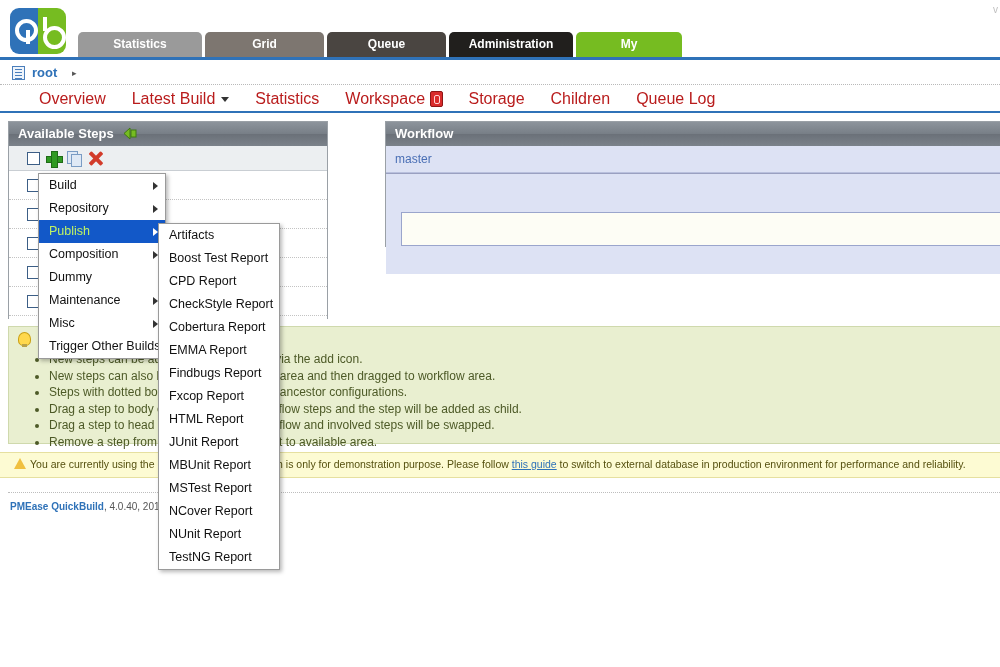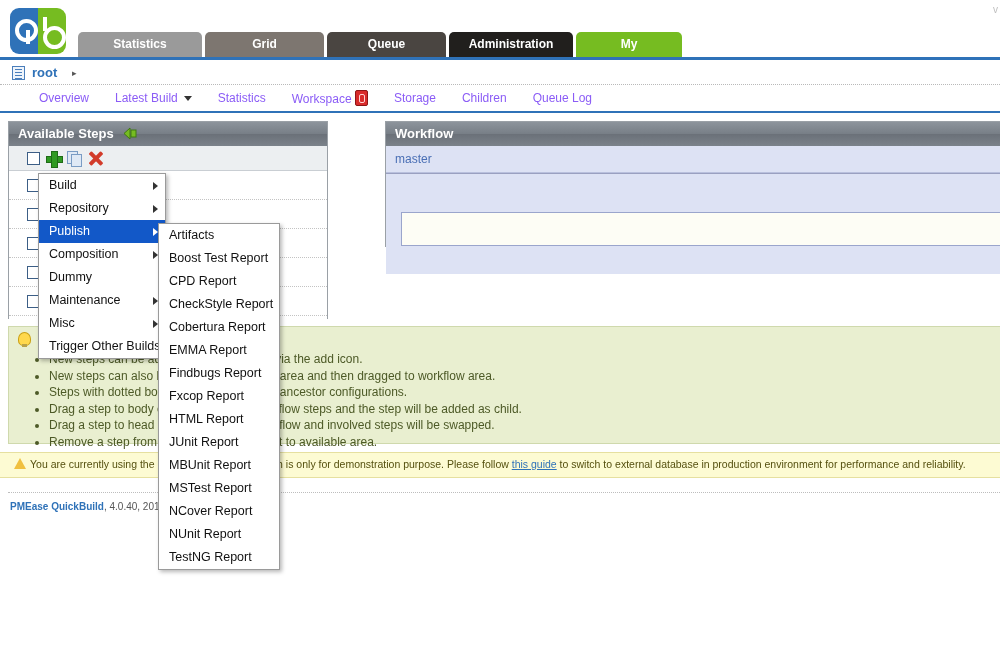--- a/index.html
+++ b/index.html
@@ -39,21 +39,21 @@
   .crumb-ico{position:absolute;left:12px;top:4px;width:13px;height:14px;border:1px solid #4a7ebb;
              background:#eef4fb;box-sizing:border-box;}
   .crumb-ico i{display:block;height:1px;background:#4a7ebb;margin:2px 2px 0 2px;}
   .crumb-txt{position:absolute;left:32px;top:3px;font-weight:bold;font-size:13px;color:#2f72b8;cursor:pointer;}
   .crumb-arr{position:absolute;left:72px;top:6px;color:#555;font-size:9px;}
   .dotrule{position:absolute;left:0;top:22px;width:1050px;border-top:1px dotted #b9b9b9;}
 
   
   .subnav{position:relative;height:26px;background:#fff;}
   .subnav ul{list-style:none;margin:0;padding:0;position:absolute;left:26px;top:4px;display:flex;align-items:center;}
-  .subnav li{padding:0 13px;font-size:12px;color:#8b5cf6;cursor:pointer;white-space:nowrap;}
+  .subnav li{padding:0 13px;font-size:16px;color:#b91c1c;cursor:pointer;white-space:nowrap;}
   .caret{display:inline-block;margin-left:6px;border-left:4px solid transparent;border-right:4px solid transparent;
          border-top:5px solid #333;vertical-align:middle;}
   .wsicon{display:inline-block;width:11px;height:14px;background:#d92b2b;border:1px solid #8d1616;
           border-radius:2px;vertical-align:-3px;position:relative;}
   .wsicon::after{content:"";position:absolute;left:3px;top:3px;width:4px;height:7px;border:1px solid #ffd2d2;border-radius:2px;}
   .subnav-rule{position:absolute;left:0;top:25px;width:1050px;height:2px;background:#2f72b8;}
 
   
   .panel{position:absolute;border:1px solid #9aa0a6;background:#fff;box-sizing:border-box;}
   .panel-hd{height:24px;line-height:24px;padding:0 9px;color:#fff;font-weight:bold;font-size:13px;
@@ -92,21 +92,21 @@
   .wf-node{position:absolute;left:15px;top:38px;width:600px;height:32px;background:#fdfdf5;
            border:1px solid #9aa5cc;}
 
   
   .menu{position:absolute;background:#fff;border:1px solid #9a9a9a;
         box-shadow:2px 2px 4px rgba(0,0,0,.28);z-index:50;}
   #menu-main{left:38px;top:173px;width:126px;}
   #menu-sub{left:158px;top:223px;width:120px;}
   .mi{height:23px;line-height:23px;padding:0 10px;font-size:12.5px;color:#111;white-space:nowrap;
       position:relative;cursor:pointer;font-family:"Liberation Sans", sans-serif;}
-  .mi.sel{background:#1258c8;color:#ffffff;}
+  .mi.sel{background:#1258c8;color:#bef264;}
   .mi .subarrow{position:absolute;right:7px;top:8px;border-left:5px solid #333;
                 border-top:4px solid transparent;border-bottom:4px solid transparent;}
   .mi.sel .subarrow{border-left-color:#fff;}
 
   
   #hints{position:absolute;left:8px;top:326px;width:1017px;height:118px;background:#e9efd0;
          border:1px solid #cfd9ad;box-sizing:border-box;}
   .hints-title{padding:6px 0 2px 30px;font-weight:bold;color:#5c6b1f;font-size:12px;position:relative;}
   .bulb{position:absolute;left:9px;top:5px;width:11px;height:12px;background:#ffd84d;
         border:1px solid #caa117;border-radius:50% 50% 40% 40%;}

